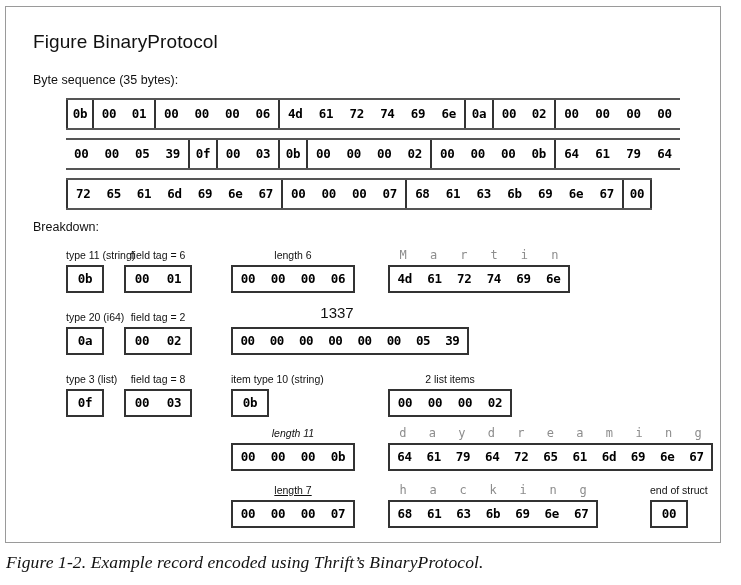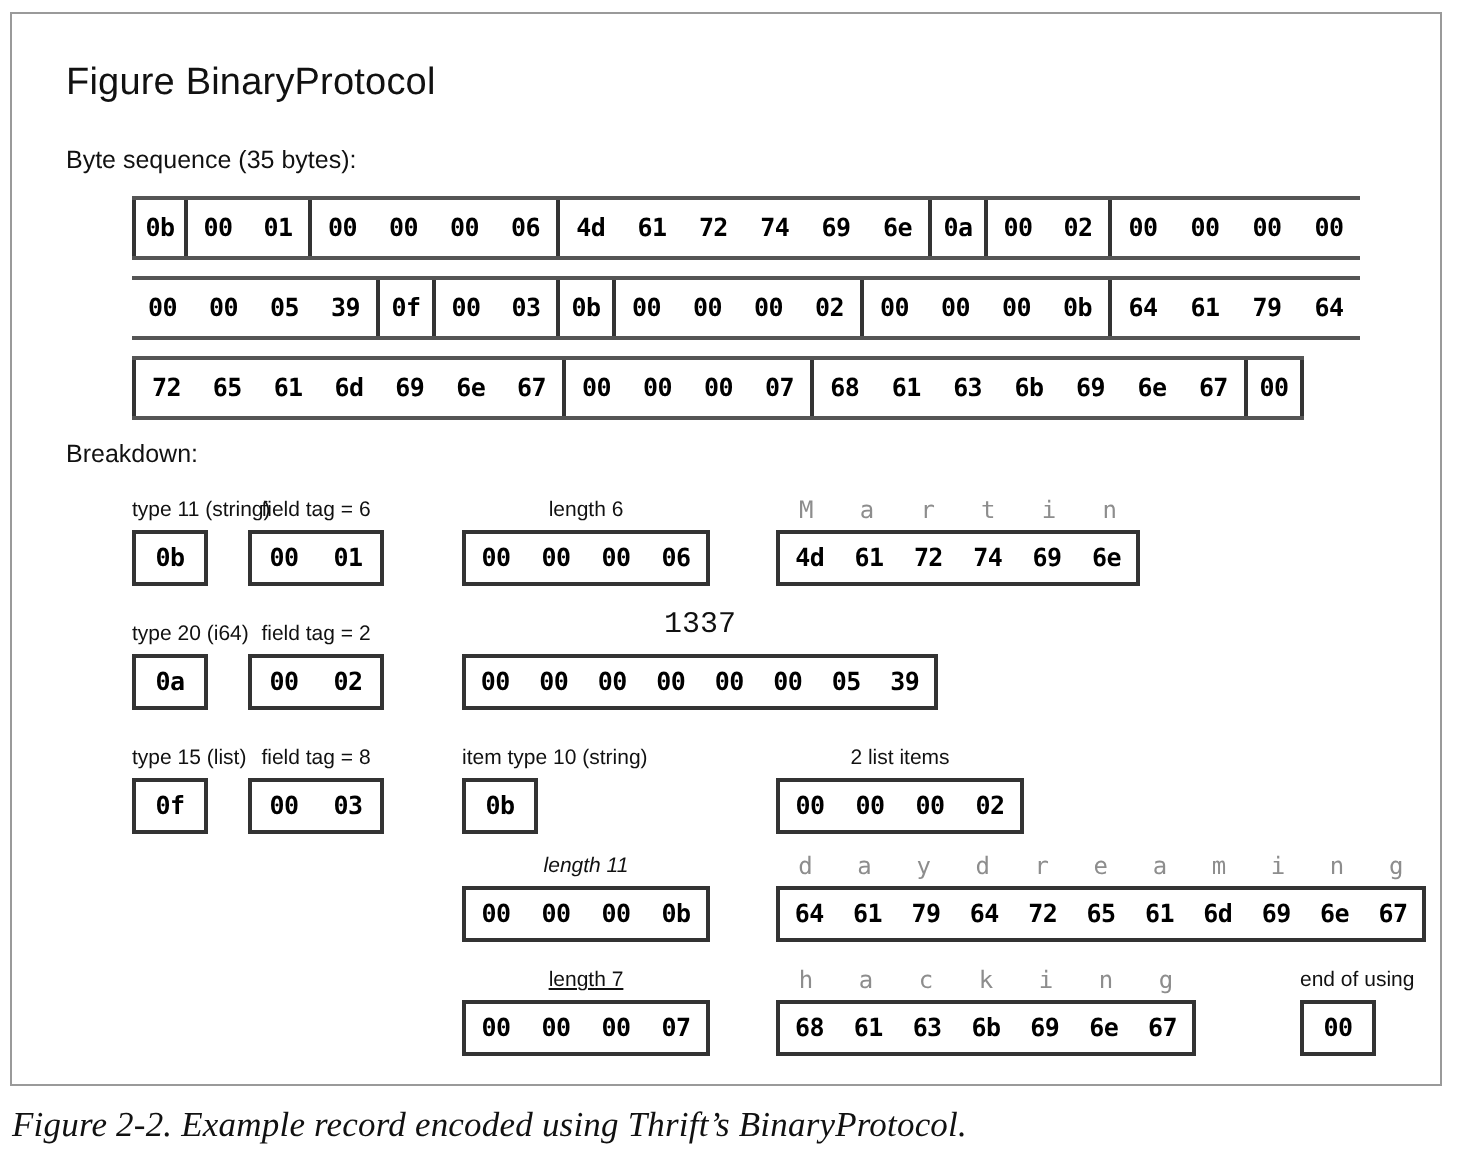--- a/index.html
+++ b/index.html
@@ -281,32 +281,32 @@
     </div>
     <div class="bd-caption" style="left: 66px; width: 38px; top: 311px;">type 20 (i64)</div>
     <div class="bd-box" style="left: 66px; width: 38px; top: 327px;">
       <span class="byte-cell" style="width: 38px;">0a</span>
     </div>
     <div class="bd-caption" style="left: 124px; width: 68px; top: 311px;">field tag = 2</div>
     <div class="bd-box" style="left: 124px; width: 68px; top: 327px;">
       <span class="byte-cell" style="width: 34px;">00</span>
       <span class="byte-cell" style="width: 34px;">02</span>
     </div>
-    <div class="bd-caption big" style="left: 231px; width: 238px; top: 306px; font-family: Liberation Mono, monospace;">1337</div>
+    <div class="bd-caption big" style="left: 218px; width: 238px; top: 306px;">1337</div>
     <div class="bd-box" style="left: 231px; width: 238px; top: 327px;">
       <span class="byte-cell" style="width: 29.75px;">00</span>
       <span class="byte-cell" style="width: 29.75px;">00</span>
       <span class="byte-cell" style="width: 29.75px;">00</span>
       <span class="byte-cell" style="width: 29.75px;">00</span>
       <span class="byte-cell" style="width: 29.75px;">00</span>
       <span class="byte-cell" style="width: 29.75px;">00</span>
       <span class="byte-cell" style="width: 29.75px;">05</span>
       <span class="byte-cell" style="width: 29.75px;">39</span>
     </div>
-    <div class="bd-caption" style="left: 66px; width: 38px; top: 373px;">type 15 (list)</div>
+    <div class="bd-caption" style="left: 66px; width: 38px; top: 373px;">type 3 (list)</div>
     <div class="bd-box" style="left: 66px; width: 38px; top: 389px;">
       <span class="byte-cell" style="width: 38px;">0f</span>
     </div>
     <div class="bd-caption" style="left: 124px; width: 68px; top: 373px;">field tag = 8</div>
     <div class="bd-box" style="left: 124px; width: 68px; top: 389px;">
       <span class="byte-cell" style="width: 34px;">00</span>
       <span class="byte-cell" style="width: 34px;">03</span>
     </div>
     <div class="bd-caption" style="left: 231px; width: 38px; top: 373px;">item type 10 (string)</div>
     <div class="bd-box" style="left: 231px; width: 38px; top: 389px;">
@@ -370,19 +370,19 @@
     </div>
     <div class="bd-box" style="left: 388px; width: 210px; top: 500px;">
       <span class="byte-cell" style="width: 30px;">68</span>
       <span class="byte-cell" style="width: 30px;">61</span>
       <span class="byte-cell" style="width: 30px;">63</span>
       <span class="byte-cell" style="width: 30px;">6b</span>
       <span class="byte-cell" style="width: 30px;">69</span>
       <span class="byte-cell" style="width: 30px;">6e</span>
       <span class="byte-cell" style="width: 30px;">67</span>
     </div>
-    <div class="bd-caption" style="left: 650px; width: 38px; top: 484px;">end of using</div>
+    <div class="bd-caption" style="left: 650px; width: 38px; top: 484px;">end of struct</div>
     <div class="bd-box" style="left: 650px; width: 38px; top: 500px;">
       <span class="byte-cell" style="width: 38px;">00</span>
     </div>
   </div>
 
-<div id="figure-caption">Figure 2-2. Example record encoded using Thrift’s BinaryProtocol.</div>
+<div id="figure-caption">Figure 1-2. Example record encoded using Thrift’s BinaryProtocol.</div>
 
 </body></html>

